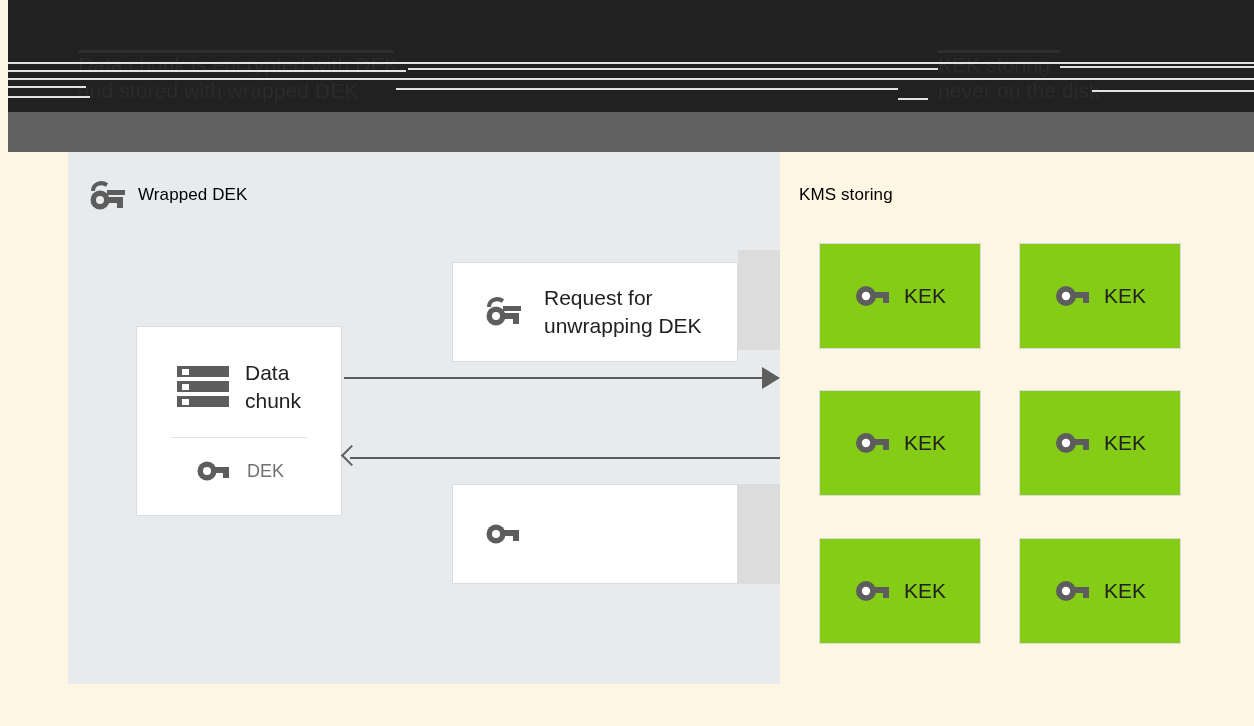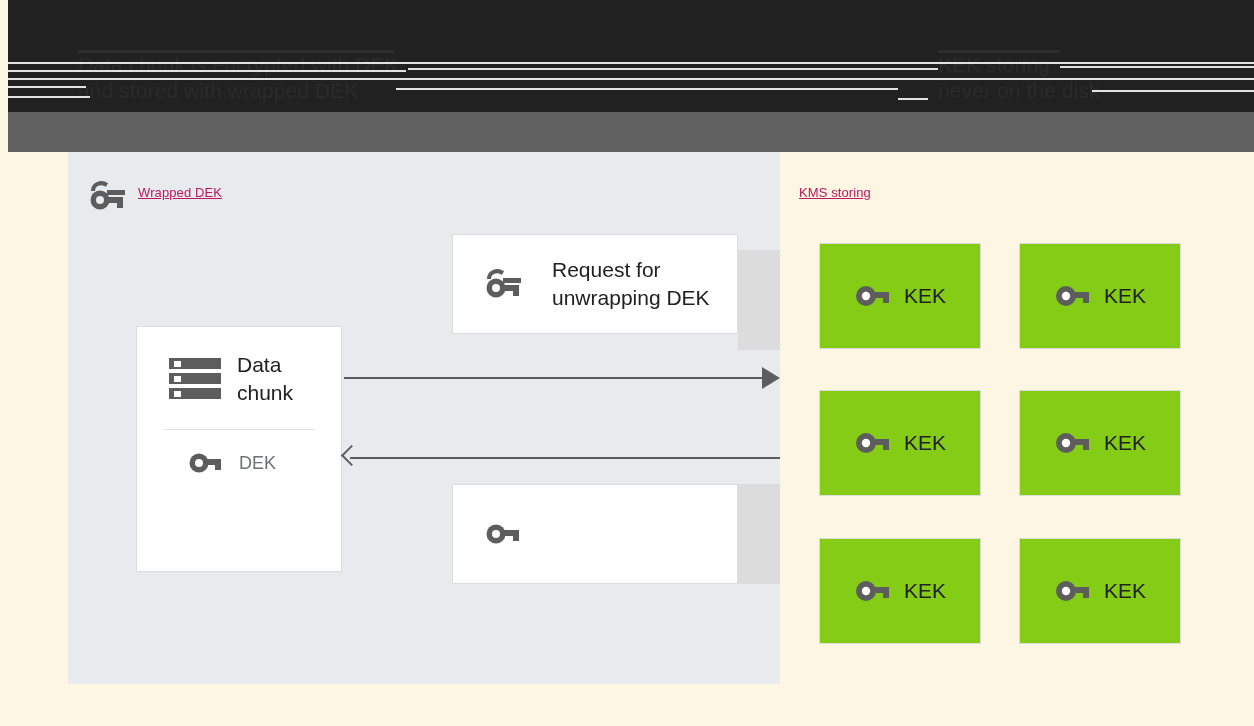--- a/index.html
+++ b/index.html
@@ -43,25 +43,24 @@
     width: 712px; height: 532px;
     background: #e8ebee;
   }
   .panel-right {
     position: absolute; left: 772px; top: 152px;
     width: 482px; height: 532px;
     background: #fdf6e2;
   }
   .panel-title {
     position: absolute;
-    font-size: 13px;
-    color: #be185d;
+    font-size: 17px;
+    color: #000000;
     letter-spacing: .1px;
     white-space: nowrap;
-    text-decoration: underline;
   }
   .title-left  { left: 130px; top: 185px; }
   .title-right { left: 791px; top: 185px; }
 
   
   .icon { display: inline-block; vertical-align: middle; line-height: 0; }
 
   
   .card {
     position: absolute;
@@ -74,29 +73,29 @@
     background: #dcdcdc;
   }
   .card-text {
     font-size: 21px; line-height: 28px; color: #212121;
     white-space: pre-line;
   }
 
   
   .msgbox { left: 444px; width: 286px; height: 100px; padding-left: 30px; }
   .msgbox .icon { margin-right: 21px; flex: 0 0 auto; }
-  .box-request { top: 234px; gap: 8px; }
+  .box-request { top: 262px; }
   .box-return  { top: 484px; }
   .strip-request { left: 730px; top: 250px; width: 42px; height: 100px; }
   .strip-return  { left: 730px; top: 484px; width: 42px; height: 100px; }
 
   
   .box-data {
-    left: 128px; top: 326px; width: 206px; height: 246px;
-    display: block; padding: 0;
+    left: 128px; top: 326px; width: 206px; height: 190px;
+    display: block; padding: 8px;
   }
   .data-top {
     display: flex; align-items: center;
     padding: 24px 0 0 31px;
   }
   .data-top .icon { margin-right: 15px; flex: 0 0 auto; }
   .data-divider {
     height: 1px; background: #e3e3e3;
     margin: 22px 26px 0 26px;
   }

